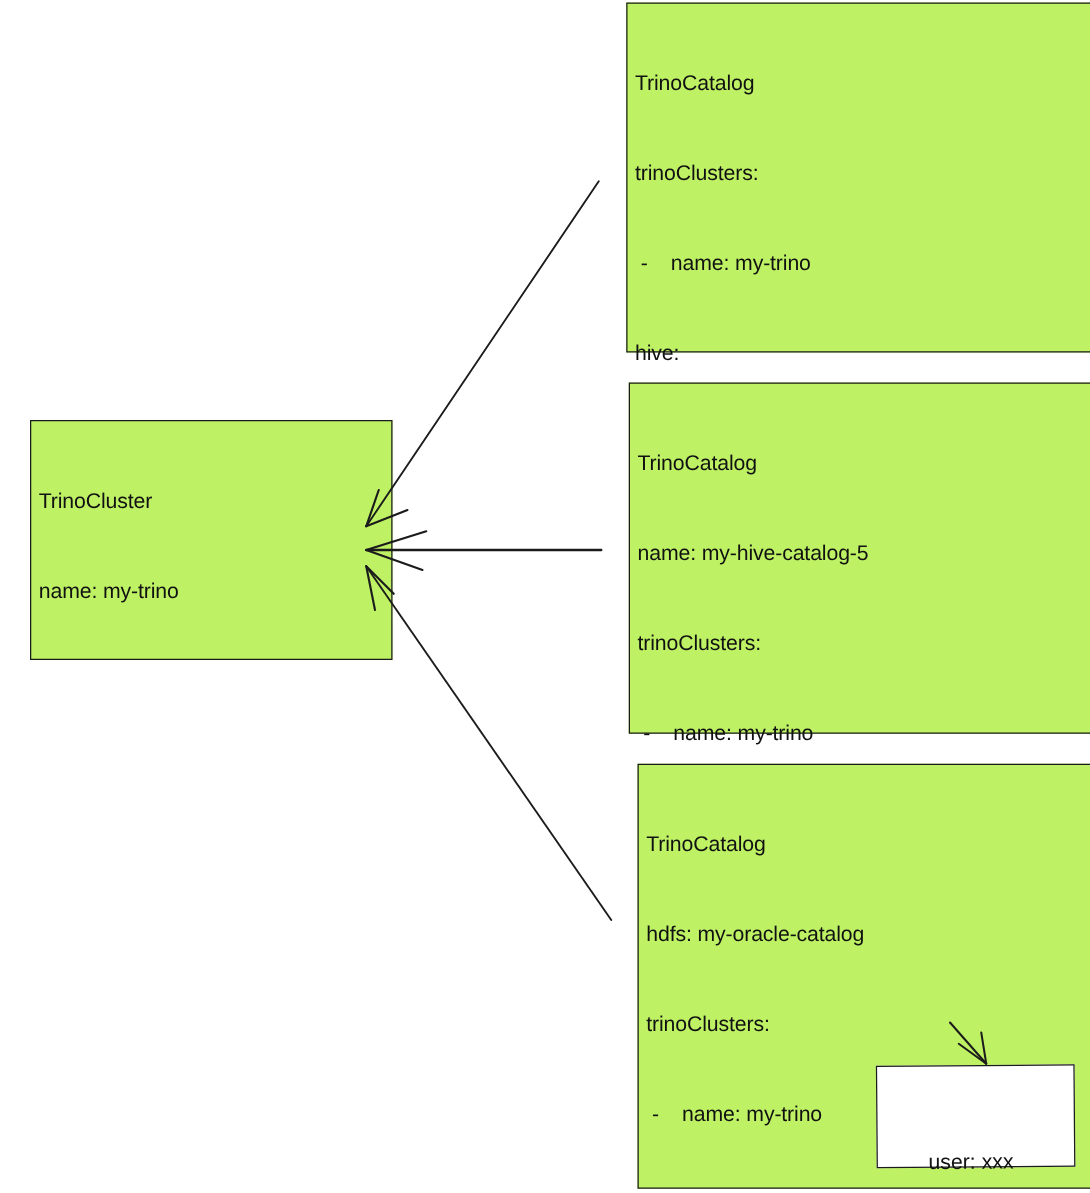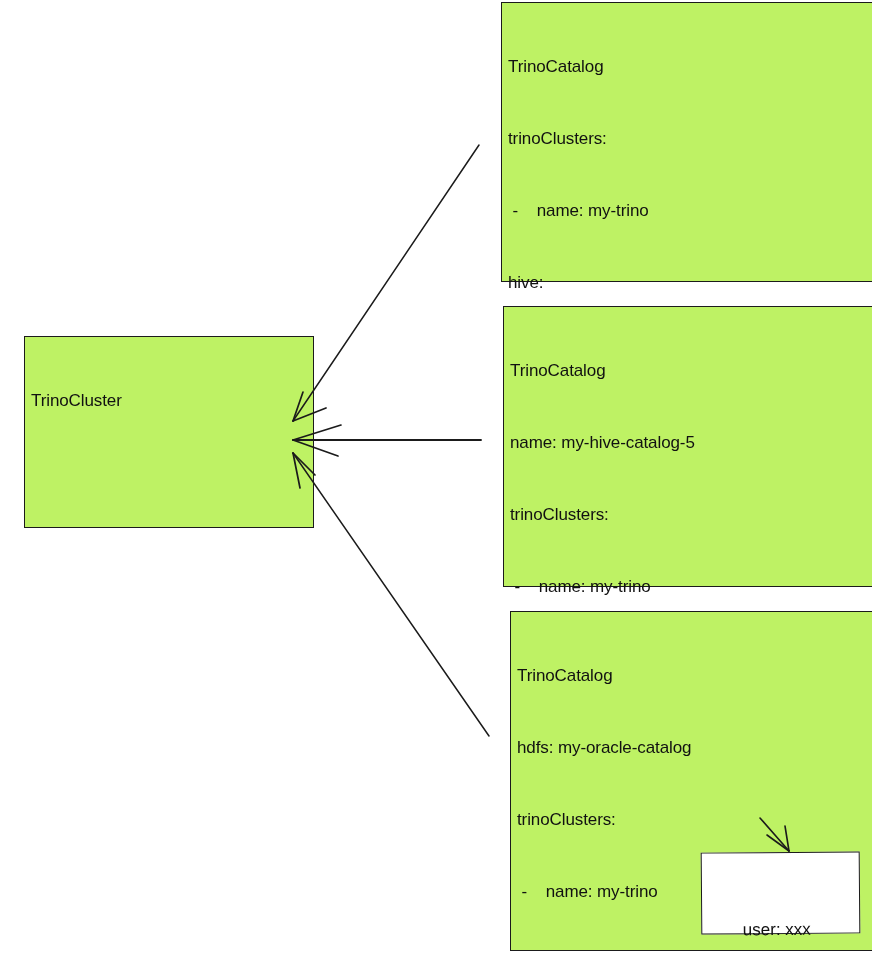--- a/index.html
+++ b/index.html
@@ -128,20 +128,21 @@
     <g>
       <path d="M 760 818 L 789 851" stroke-width="1.6"></path>
       <path d="M 789 851 L 767 835" stroke-width="1.6"></path>
       <path d="M 789 851 L 785 826" stroke-width="1.6"></path>
     </g>
   </svg>
 
   <div id="trino-cluster" class="node">
     <div class="yaml">
       <span class="ln">TrinoCluster</span>
+      <span class="ln">name: my-trino</span>
     </div>
   </div>
 
   <div id="catalog-1" class="node">
     <div class="yaml">
       <span class="ln">TrinoCatalog</span>
       <span class="ln">trinoClusters:</span>
       <span class="ln"> -    name: my-trino</span>
       <span class="ln">hive:</span>
       <span class="ln">   s3: # S3ConnnectionSpec</span>

